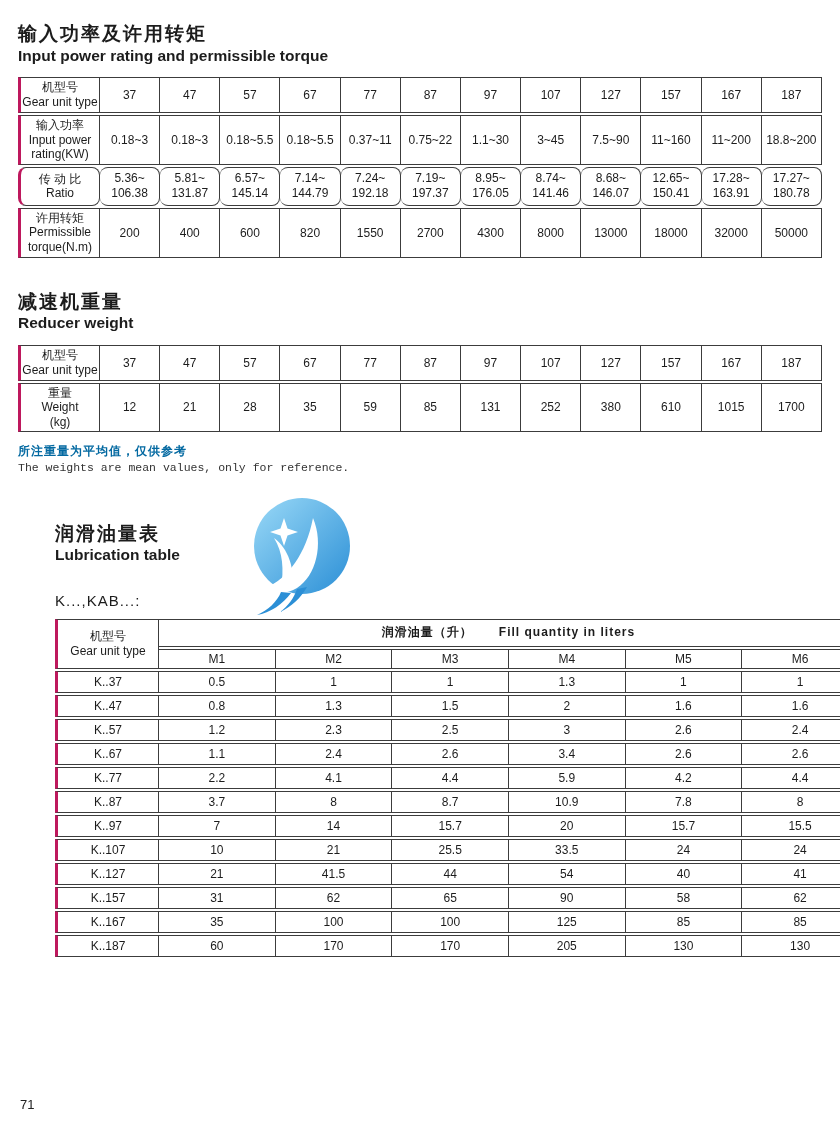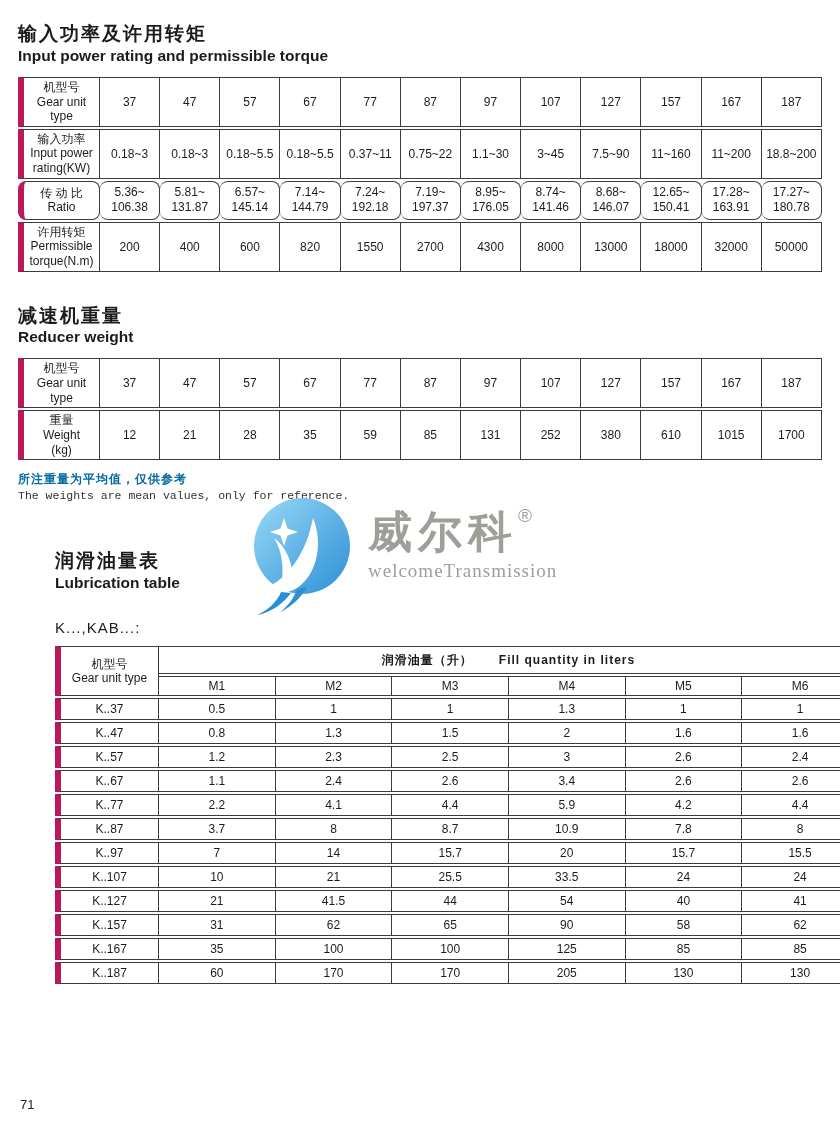--- a/index.html
+++ b/index.html
@@ -15,21 +15,21 @@
 
   table.tbl {
     border-collapse:separate; border-spacing:0 2px;
     table-layout:fixed; width:804px;
   }
   table.tbl td {
     border:1px solid #3c3c3c; border-left:0;
     text-align:center; vertical-align:middle;
     padding:2px 1px; overflow:hidden; font-size:12px;
   }
-  table.tbl td.bl { border-left:6px solid #be185d; }
+  table.tbl td.bl { border-left:3px solid #be185d; }
   .rowhead { white-space:pre-line; font-size:11px; line-height:1.22; }
   .pre { white-space:pre-line; line-height:1.25; }
   .big { font-size:13px; }
   .structure { font-size:13px; word-spacing:16px; letter-spacing:1px; }
   .val { font-size:11.5px; }
 
   
   .r1 td { height:36px; }
   .r2 td { height:40px; }
   .r3 td { height:40px; }
@@ -363,22 +363,15 @@
         <stop offset="1" stop-color="#2b8fd6"></stop>
       </linearGradient>
     </defs>
     <circle cx="52" cy="50" r="48" fill="url(#bluegrad)"></circle>
     <path d="M16,92 C38,82 56,58 63,22 C74,48 66,80 47,92 C36,99 24,97 16,92 Z" fill="#ffffff"></path>
     <path d="M31,92 C34,74 33,56 24,42 C38,52 46,74 41,91 Z" fill="#ffffff"></path>
     <path d="M31,96 C27,106 18,114 7,119 C20,117 33,108 41,97 Z" fill="#2b8fd6"></path>
     <path d="M47,93 C44,102 38,110 30,116 C41,111 51,102 57,91 Z" fill="#2b8fd6"></path>
     <polygon points="34,22 37.5,32.5 48,36 37.5,39.5 34,50 30.5,39.5 20,36 30.5,32.5" fill="#ffffff"></polygon>
   </svg>
-  <div class="logo-text">
-    <div class="logo-zh-row">
-      <span class="logo-zh" style="color: rgb(160, 158, 152);">威尔科</span>
-      <span class="logo-reg" style="color: rgb(160, 158, 152);">®</span>
-    </div>
-    <div class="logo-en" style="color: rgb(160, 158, 152);">welcomeTransmission</div>
-  </div>
 </div>
 
 <div class="page-number">71</div>
 
 </body></html>

